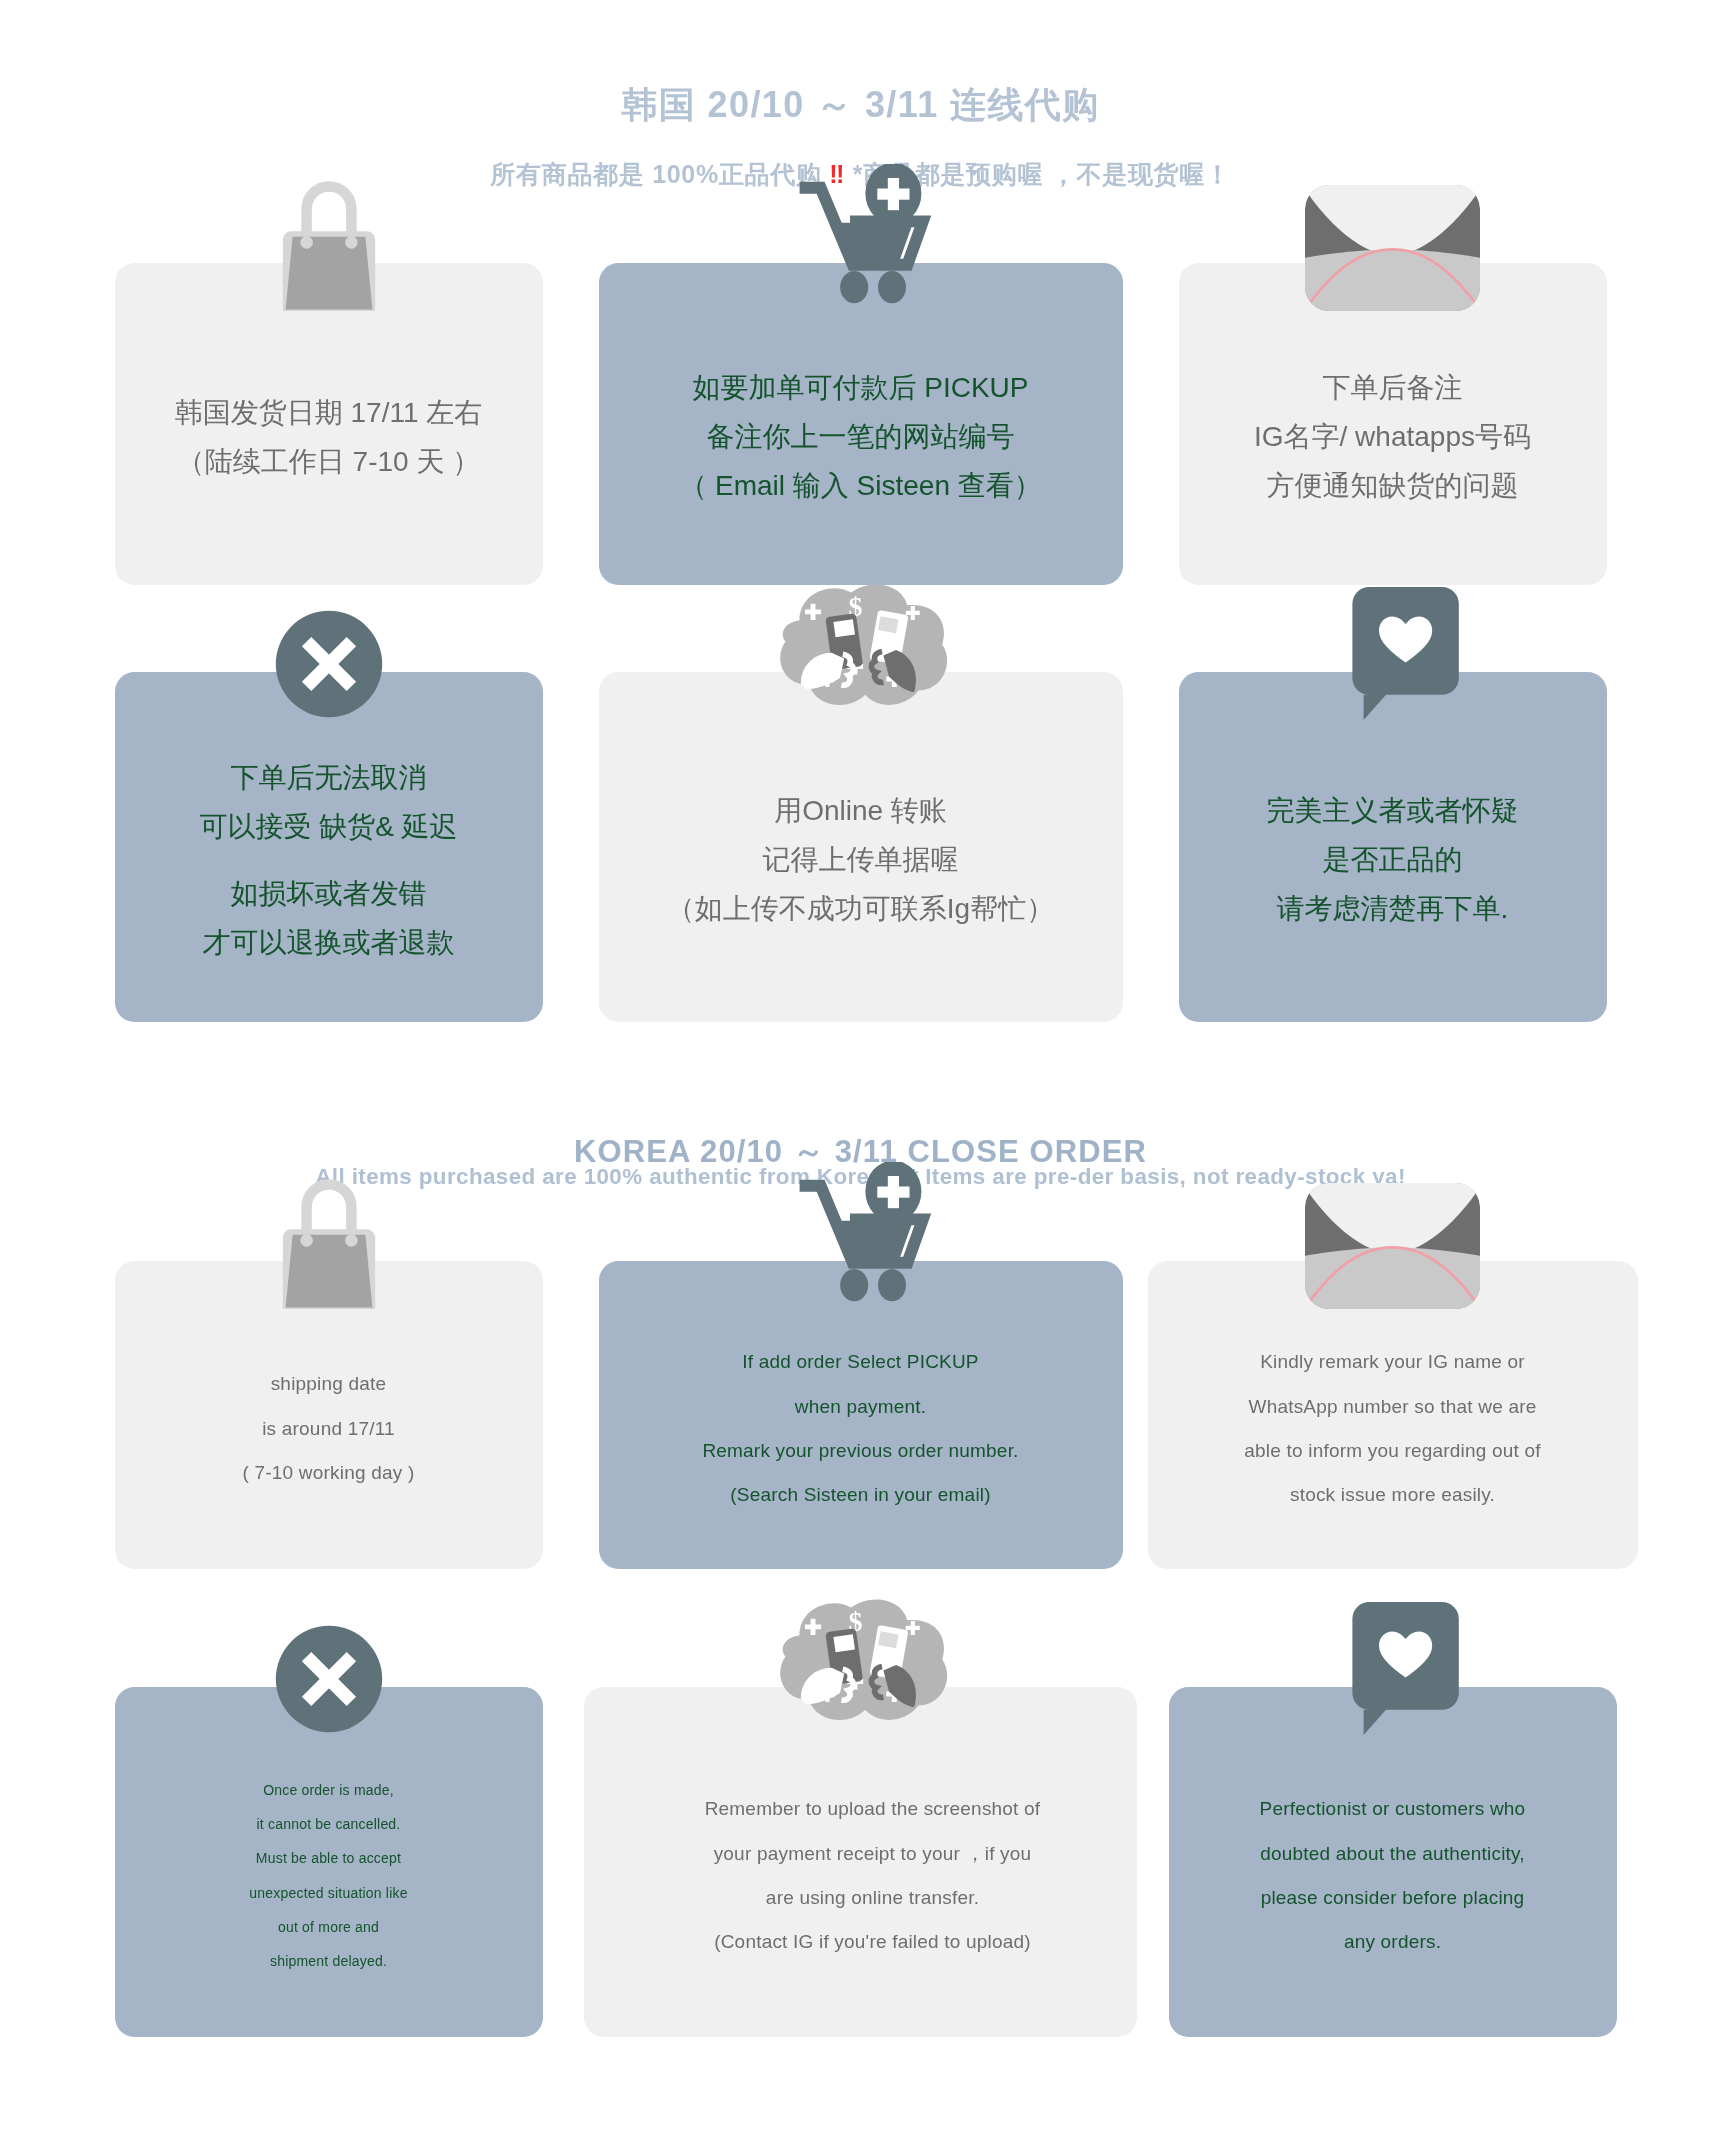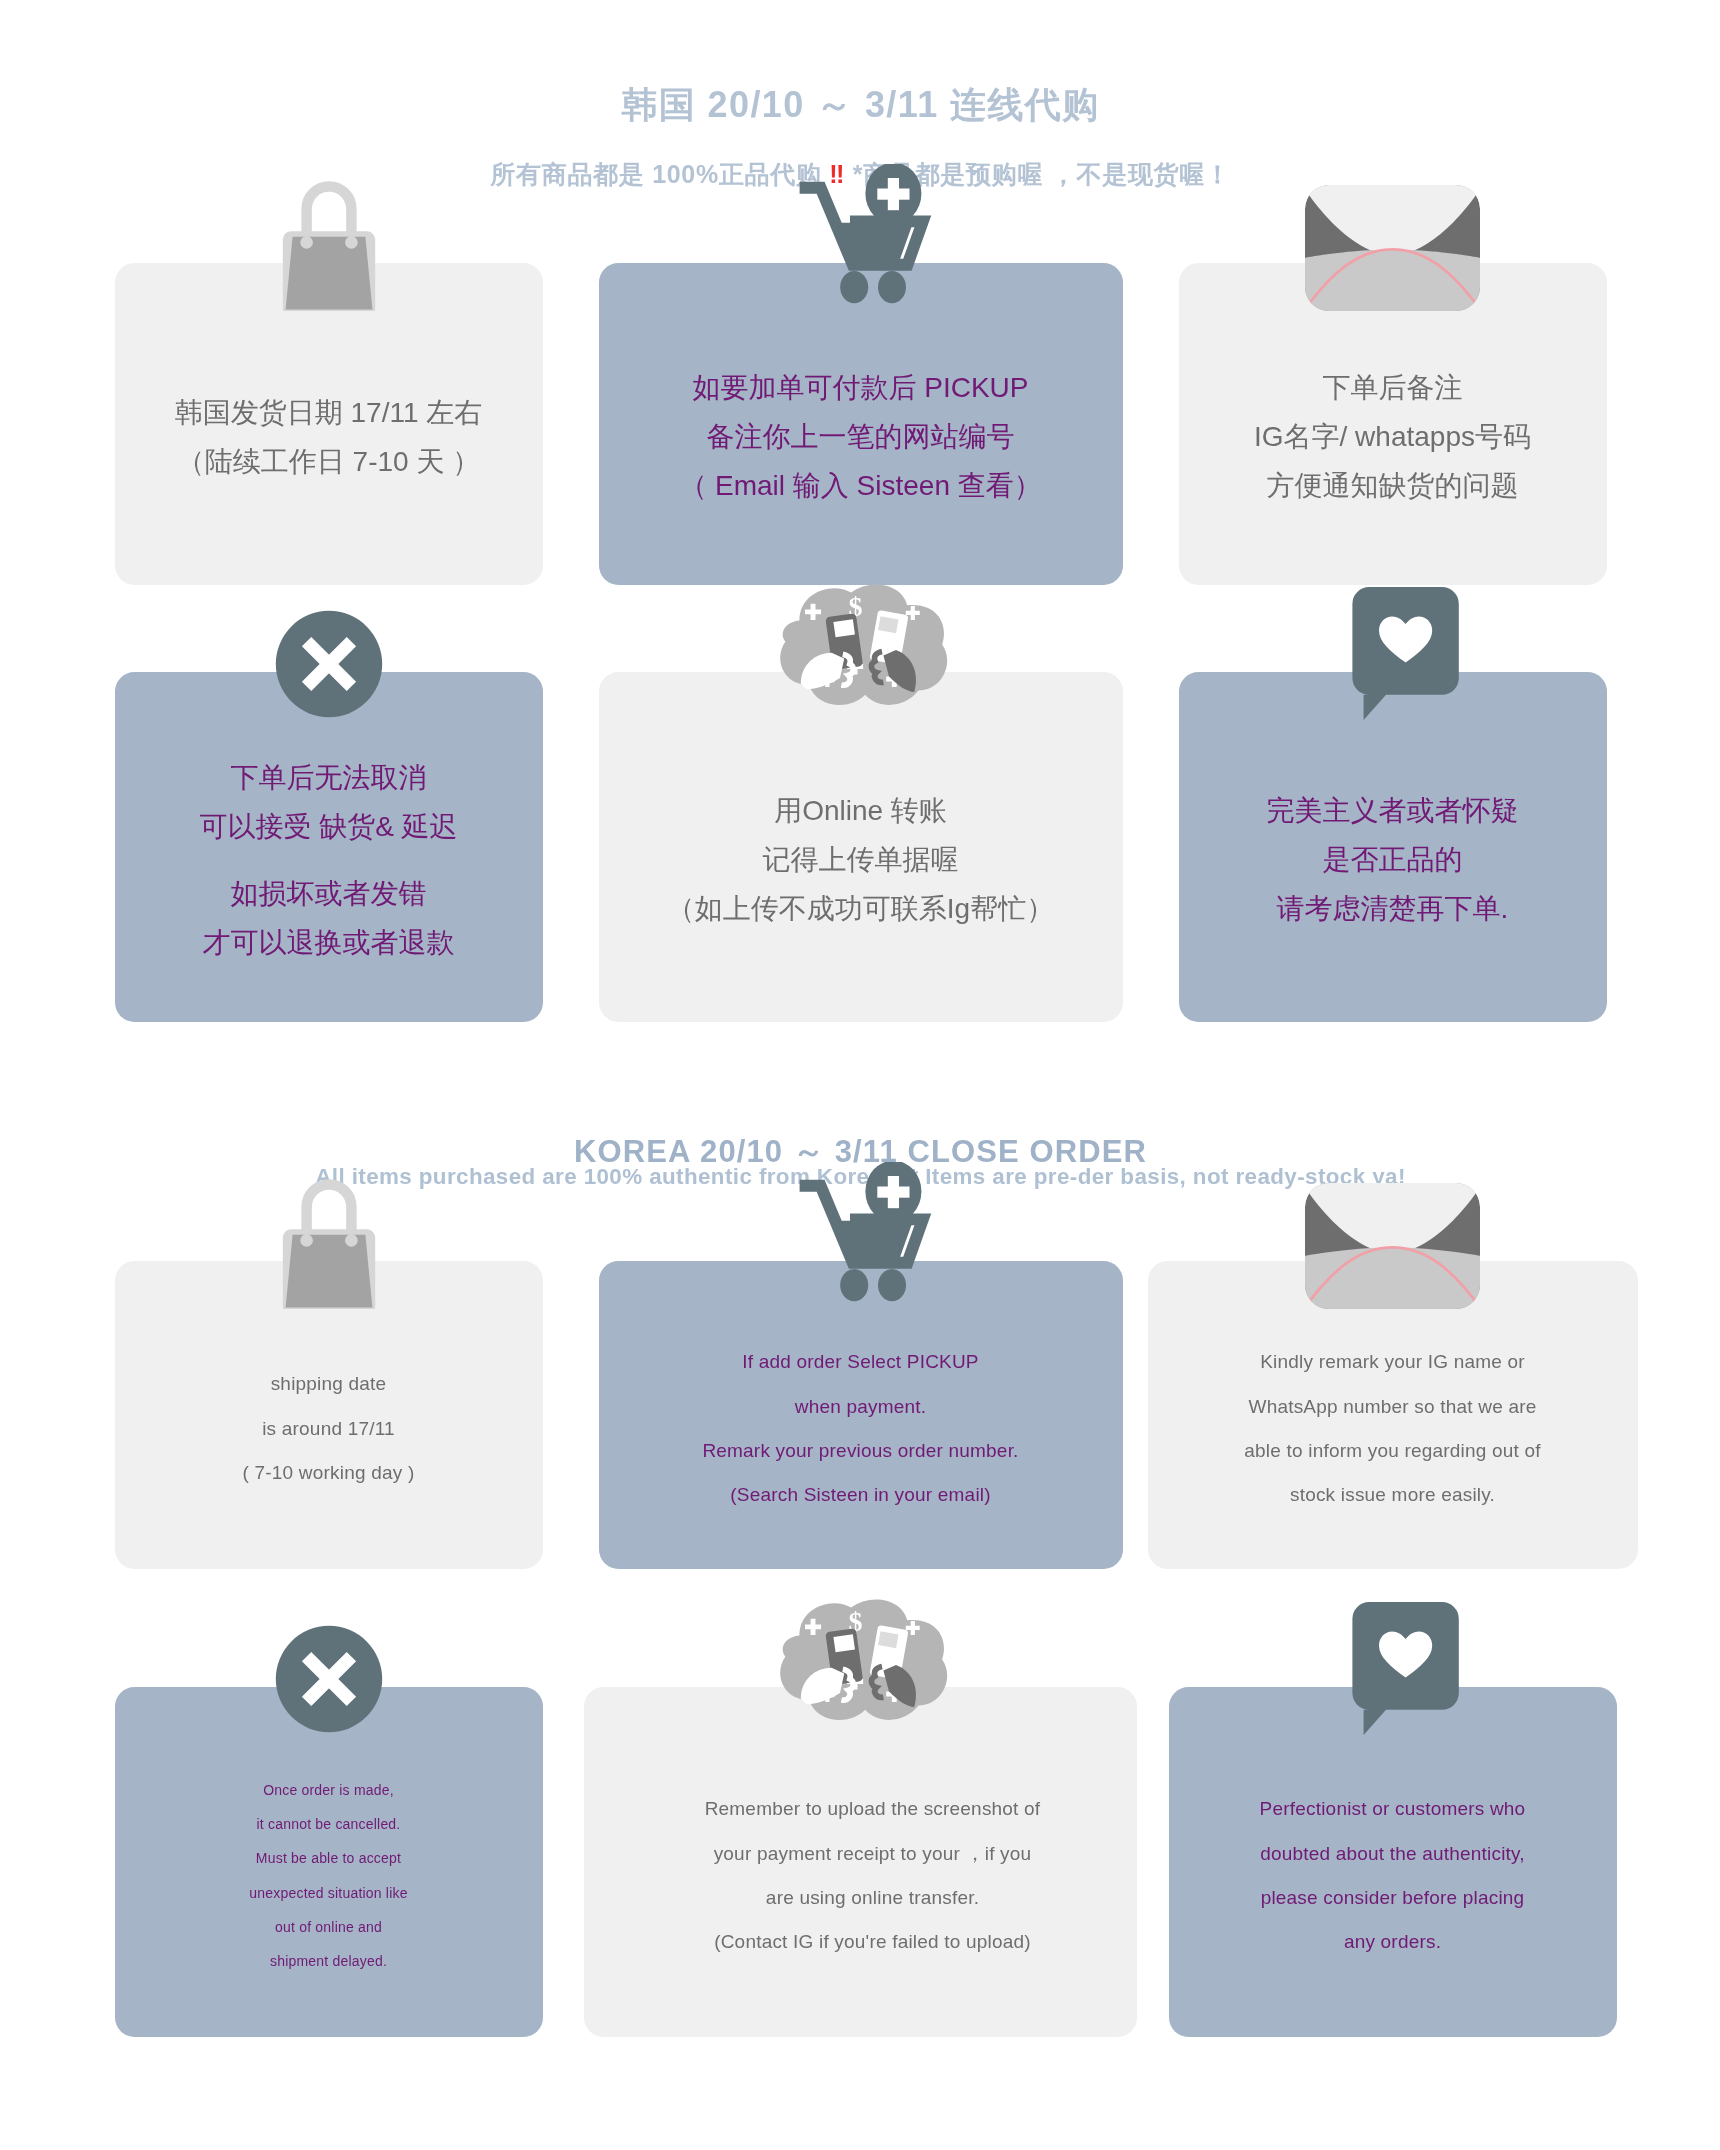--- a/index.html
+++ b/index.html
@@ -84,21 +84,21 @@
     margin-top: -48px;
     border-radius: 19.6px;
     display: flex;
     flex-direction: column;
     align-items: center;
     justify-content: center;
     text-align: center;
     padding: 55px 21px 28px 21px;
   }
   .card.gray  { background: #f0f0f0; color: #6e6e6e; }
-  .card.blue  { background: #a5b4c6; color: #701a75; }
+  .card.blue  { background: #a5b4c6; color: #14532d; }
 
   .card p { line-height: 1.45; white-space: nowrap; }
 
   
   .cn-text { font-size: 28px; font-weight: 400; }
   .cn-text p { margin: 4.2px 0; }
   .cn-text .gap { height: 18px; }
 
   
   .en-text { font-size: 19px; font-weight: 400; letter-spacing: 0.2px; }
@@ -328,21 +328,21 @@
         <svg class="ico" width="112" height="112" viewBox="0 0 160 160" aria-hidden="true">
           <circle cx="80" cy="80" r="76" fill="#5f7179"></circle>
           <path d="M48 48 L112 112 M112 48 L48 112" stroke="#ffffff" stroke-width="19" stroke-linecap="butt"></path>
         </svg>
       </div>
       <div class="card blue en-text small" style="width:428px;min-height:350px;">
         <p>Once order is made,</p>
         <p>it cannot be cancelled.</p>
         <p>Must be able to accept</p>
         <p>unexpected situation like</p>
-        <p>out of online and</p>
+        <p>out of more and</p>
         <p>shipment delayed.</p>
       </div>
     </div>
 
     <div class="cell">
       <div class="icon-wrap">
         <svg class="ico" width="210" height="140" viewBox="0 0 300 200" aria-hidden="true">
           <path d="M62 58 C62 18 108 2 136 18 C162 -2 208 4 216 36 C256 32 276 60 266 92 C284 118 266 158 232 158 C214 182 176 186 156 164 C132 188 86 182 76 150 C40 150 24 114 42 88 C32 76 42 60 62 58 Z" fill="#b5b5b5"></path>
           <g fill="#ffffff">
             <text x="142" y="52" font-family="'Liberation Serif', serif" font-size="40" font-weight="700" text-anchor="middle">$</text>

